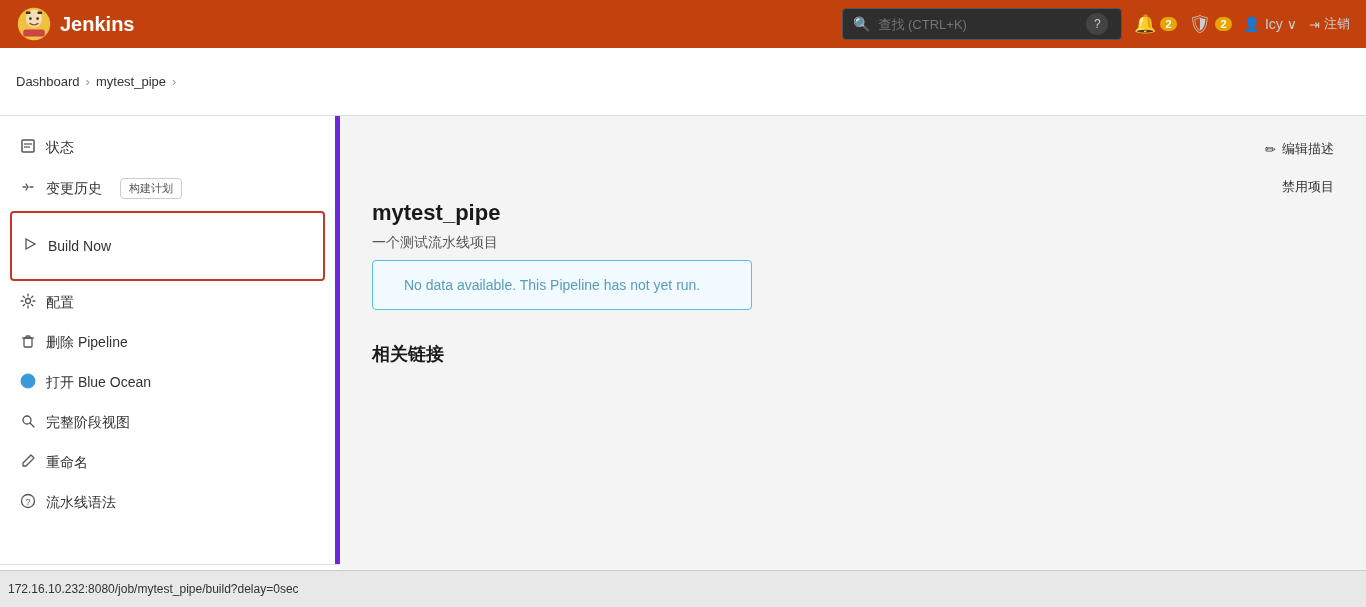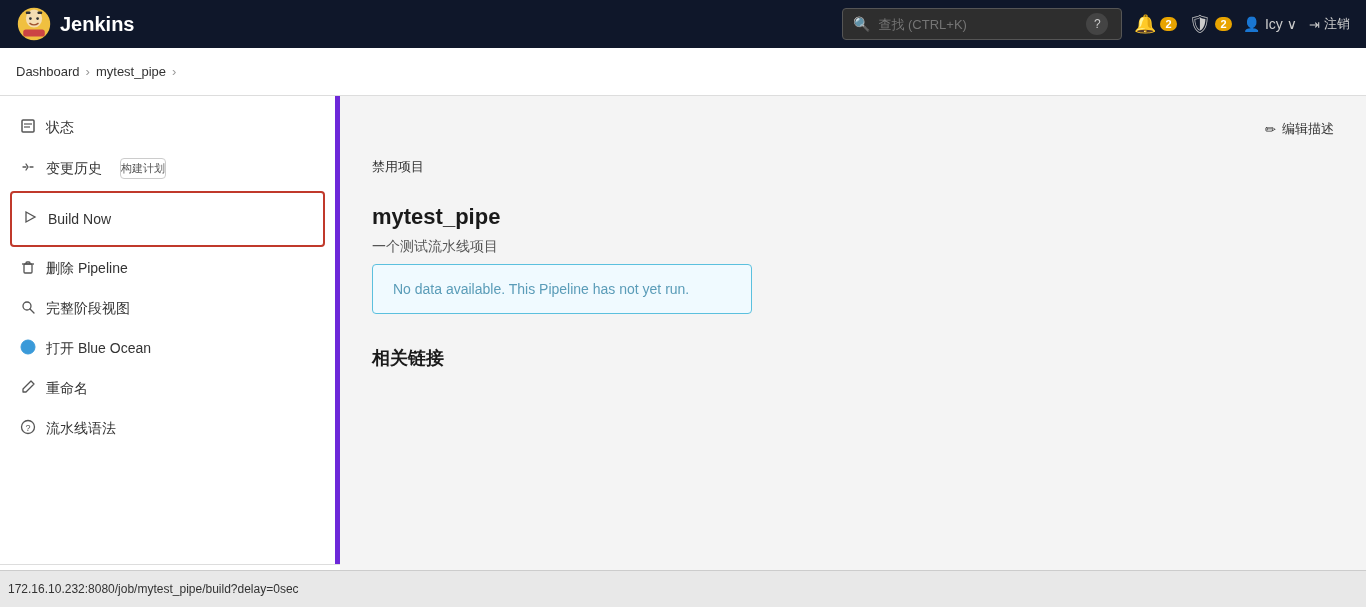--- a/index.html
+++ b/index.html
@@ -1,20 +1,20 @@
 <!DOCTYPE html>
 <html><head>
   <meta charset="utf-8">
   <style>
     * { margin: 0; padding: 0; box-sizing: border-box; }
     body { font-family: 'Segoe UI', sans-serif; background: #f4f4f4; color: #333; font-size: 14px; }
 
     
     .header {
-      background: #0f172a;
+      background: #c2410c;
       color: #fff;
       height: 48px;
       display: flex;
       align-items: center;
       padding: 0 16px;
       gap: 12px;
       position: relative;
     }
     .header-logo {
       display: flex;
@@ -104,21 +104,21 @@
       align-items: center;
       gap: 4px;
       color: #ccc;
       cursor: pointer;
       font-size: 13px;
     }
 
     
     .breadcrumb {
       background: #fff;
-      padding: 16px 16px;
+      padding: 26px 16px;
       border-bottom: 1px solid #ddd;
       display: flex;
       align-items: center;
       gap: 6px;
       font-size: 13px;
     }
     .breadcrumb a { color: #333; text-decoration: none; }
     .breadcrumb-sep { color: #999; }
 
     
@@ -142,28 +142,28 @@
       padding: 10px 20px;
       cursor: pointer;
       color: #333;
       font-size: 14px;
       position: relative;
     }
     .sidebar-item.active {
       border: 2px solid #c0392b;
       border-radius: 4px;
       margin: 2px 10px;
-      padding: 16px 10px;
+      padding: 23px 10px;
     }
     .sidebar-item .icon { font-size: 16px; color: #555; }
     .sidebar-badge {
       background: #fff;
       border: 1px solid #ccc;
       border-radius: 4px;
-      padding: 2px 0;
+      padding: 2px 8px;
       font-size: 11px;
       color: #555;
       margin-left: 8px;
     }
 
     
     .sidebar-bottom {
       position: fixed;
       bottom: 0;
       width: 340px;
@@ -227,21 +227,21 @@
     .section-title {
       font-size: 18px;
       font-weight: bold;
       color: #1a1a1a;
       margin-bottom: 12px;
     }
     .pipeline-box {
       border: 1px solid #5bc0de;
       border-radius: 4px;
       background: #f0faff;
-      padding: 16px 20px;
+      padding: 16px 31px;
       color: #5a9cb8;
       font-size: 14px;
       max-width: 380px;
       margin-bottom: 32px;
     }
     .related-links-section {
       margin-top: 8px;
       font-family: Liberation Serif, serif;
     }
 
@@ -337,49 +337,58 @@
 
     <div class="sidebar-item active">
       <span class="icon">
         <svg width="16" height="16" viewBox="0 0 16 16" fill="none">
             <polygon points="4,3 13,8 4,13" stroke="#555" stroke-width="1.3" fill="none"></polygon>
           </svg>
       </span>
       <span>Build Now</span>
     </div>
 
+    <div class="sidebar-item">
+      <span class="icon">
+        <svg width="16" height="16" viewBox="0 0 16 16" fill="none">
+            <circle cx="8" cy="8" r="2.5" stroke="#555" stroke-width="1.3"></circle>
+            <path d="M8 1v2M8 13v2M1 8h2M13 8h2M3.2 3.2l1.4 1.4M11.4 11.4l1.4 1.4M3.2 12.8l1.4-1.4M11.4 4.6l1.4-1.4" stroke="#555" stroke-width="1.3" stroke-linecap="round"></path>
+          </svg>
+      </span>
+      <span>配置</span>
+    </div>
 
     <div class="sidebar-item">
       <span class="icon">
         <svg width="16" height="16" viewBox="0 0 16 16" fill="none">
             <rect x="4" y="5" width="8" height="9" rx="1" stroke="#555" stroke-width="1.3"></rect>
             <line x1="2" y1="5" x2="14" y2="5" stroke="#555" stroke-width="1.3"></line>
             <path d="M6 5V4a1 1 0 0 1 1-1h2a1 1 0 0 1 1 1v1" stroke="#555" stroke-width="1.3"></path>
           </svg>
       </span>
       <span>删除 Pipeline</span>
     </div>
 
     <div class="sidebar-item">
       <span class="icon">
+        <svg width="16" height="16" viewBox="0 0 16 16">
+            <circle cx="8" cy="8" r="7" fill="#3a9ad9" stroke="#3a9ad9"></circle>
+          </svg>
+      </span>
+      <span>打开 Blue Ocean</span>
+    </div>
+
+    <div class="sidebar-item">
+      <span class="icon">
         <svg width="16" height="16" viewBox="0 0 16 16" fill="none">
             <circle cx="7" cy="7" r="4" stroke="#555" stroke-width="1.3"></circle>
             <line x1="10" y1="10" x2="14" y2="14" stroke="#555" stroke-width="1.3" stroke-linecap="round"></line>
           </svg>
       </span>
       <span>完整阶段视图</span>
-    </div>
-
-    <div class="sidebar-item">
-      <span class="icon">
-        <svg width="16" height="16" viewBox="0 0 16 16">
-            <circle cx="8" cy="8" r="7" fill="#3a9ad9" stroke="#3a9ad9"></circle>
-          </svg>
-      </span>
-      <span>打开 Blue Ocean</span>
     </div>
 
     <div class="sidebar-item">
       <span class="icon">
         <svg width="16" height="16" viewBox="0 0 16 16" fill="none">
             <path d="M11 2l3 3-8 8H3v-3L11 2z" stroke="#555" stroke-width="1.3" stroke-linejoin="round"></path>
           </svg>
       </span>
       <span>重命名</span>
     </div>
@@ -409,21 +418,21 @@
   </aside>
 
   <main class="main-content">
 
     <div class="top-actions">
       <div class="action-link">
         <span>✏</span>
         <span>编辑描述</span>
       </div>
     </div>
-    <div style="display:flex; margin-bottom:28px;">
+    <div style="display:flex; justify-content:flex-end; margin-bottom:4px;">
       <div class="action-link">
         <span>禁用项目</span>
       </div>
     </div>
 
     <h1 class="page-title">mytest_pipe</h1>
     <p class="page-desc">一个测试流水线项目</p>
 
     <div class="pipeline-box">
       <span>No data available. This Pipeline has not yet run.</span>

